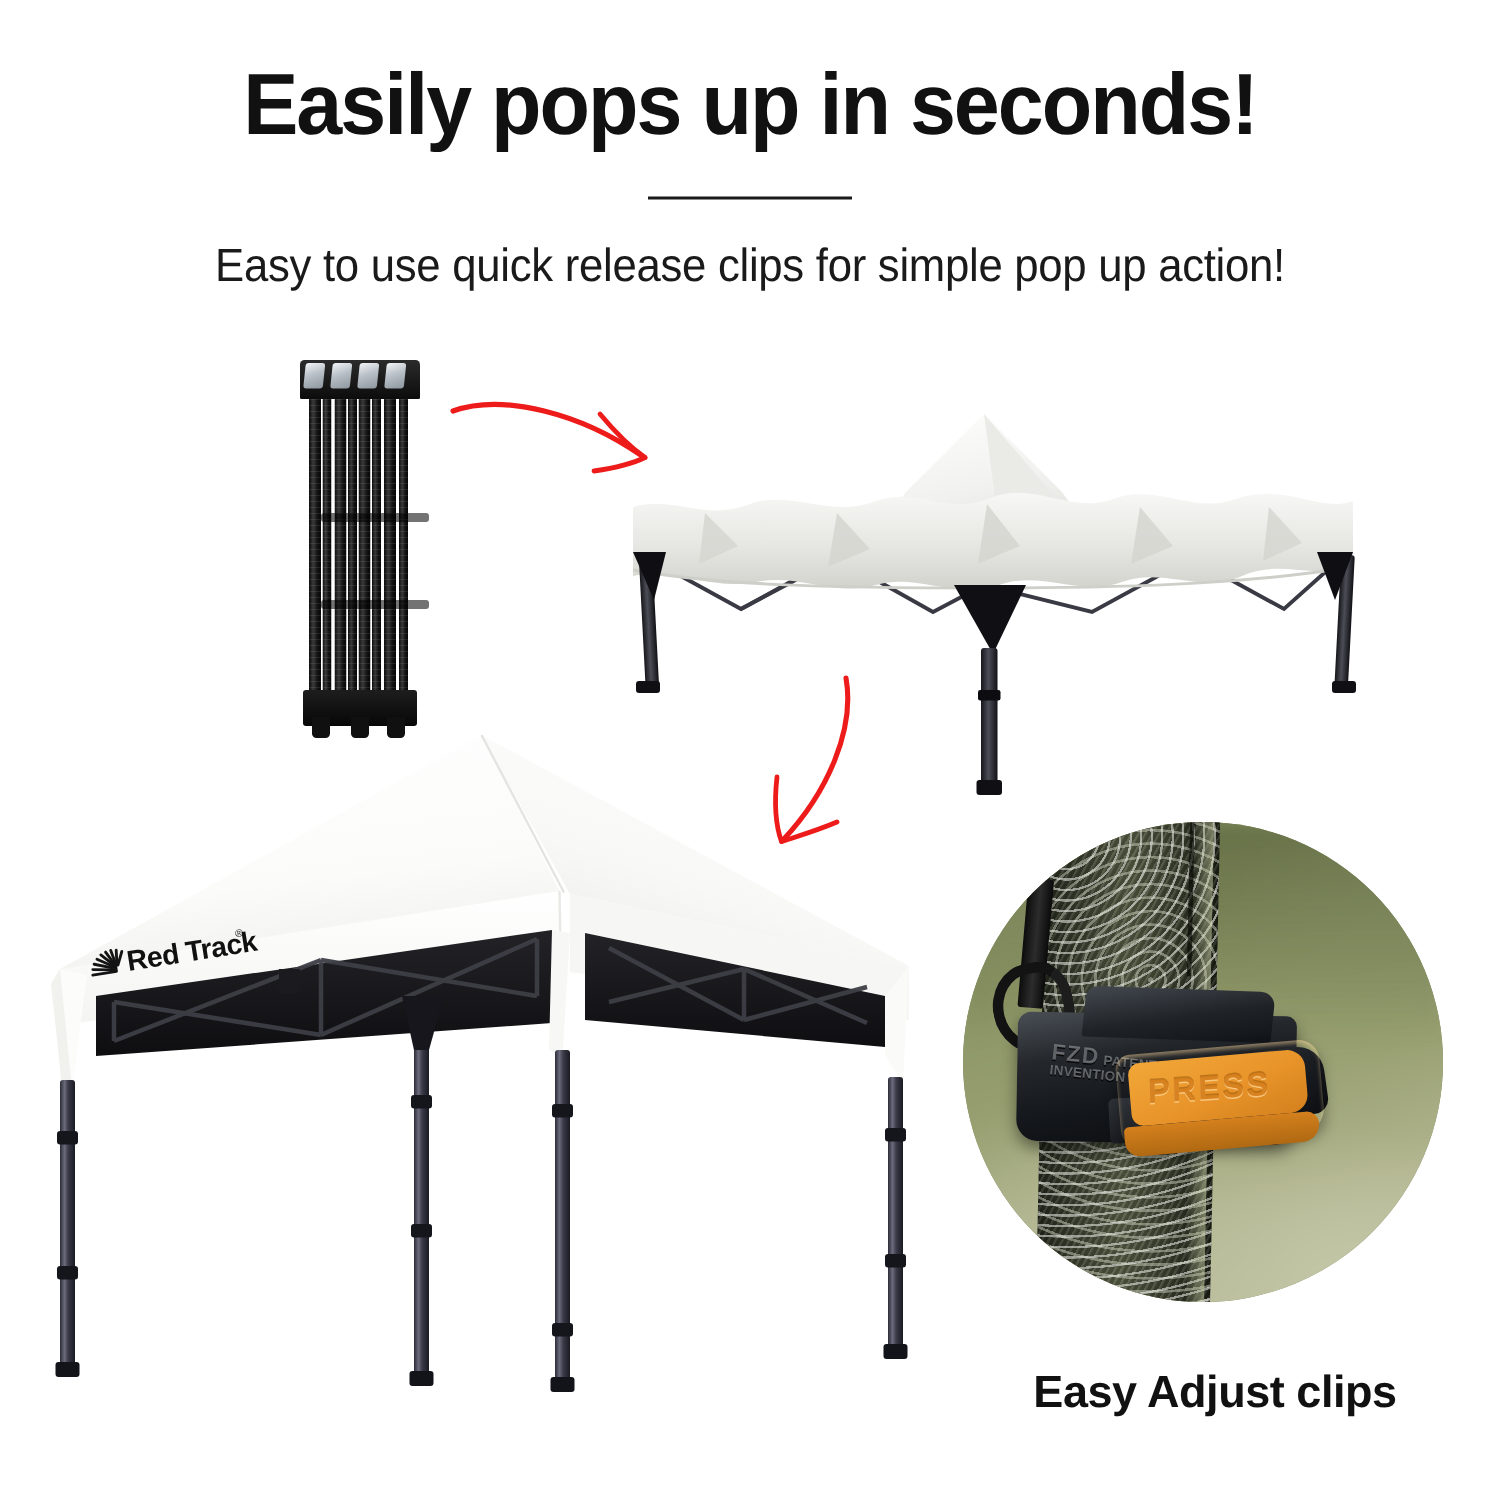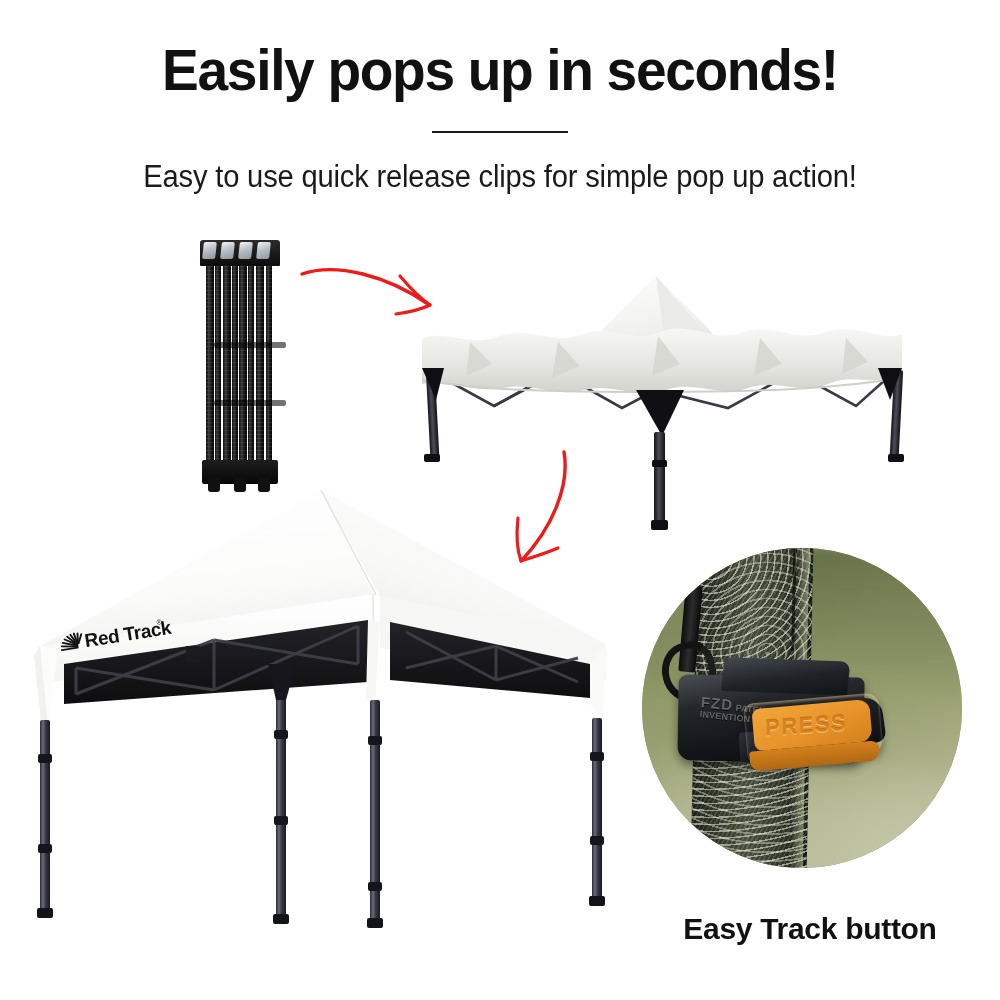--- a/index.html
+++ b/index.html
@@ -596,15 +596,15 @@
     </div>
 
     <div class="press-btn">
       <div class="press-body"></div>
       <div class="press-face"></div>
       <div class="press-lip"></div>
       <div class="press-text">PRESS</div>
     </div>
   </div>
 
-  <div class="photo-caption">Easy Track button</div>
+  <div class="photo-caption">Easy Adjust clips</div>
 
 </div>
 
 </body></html>

